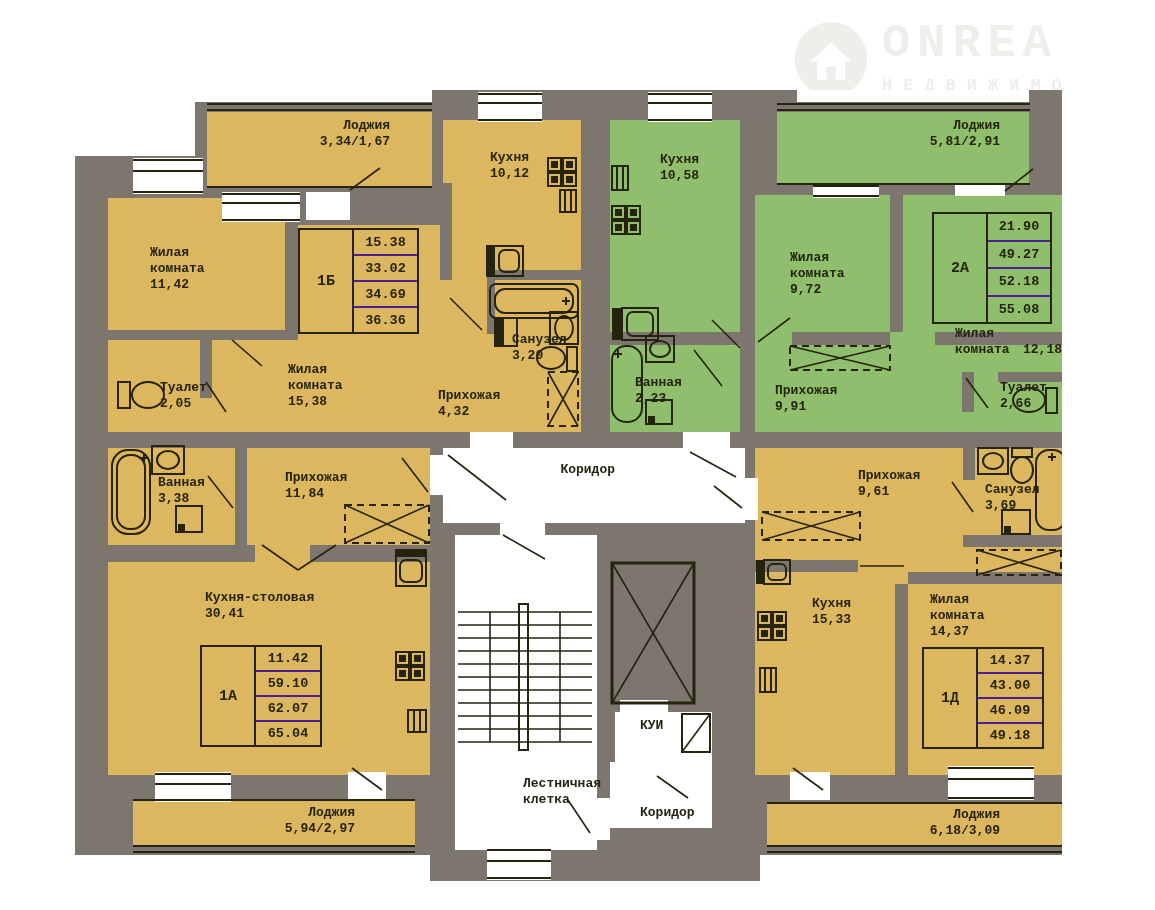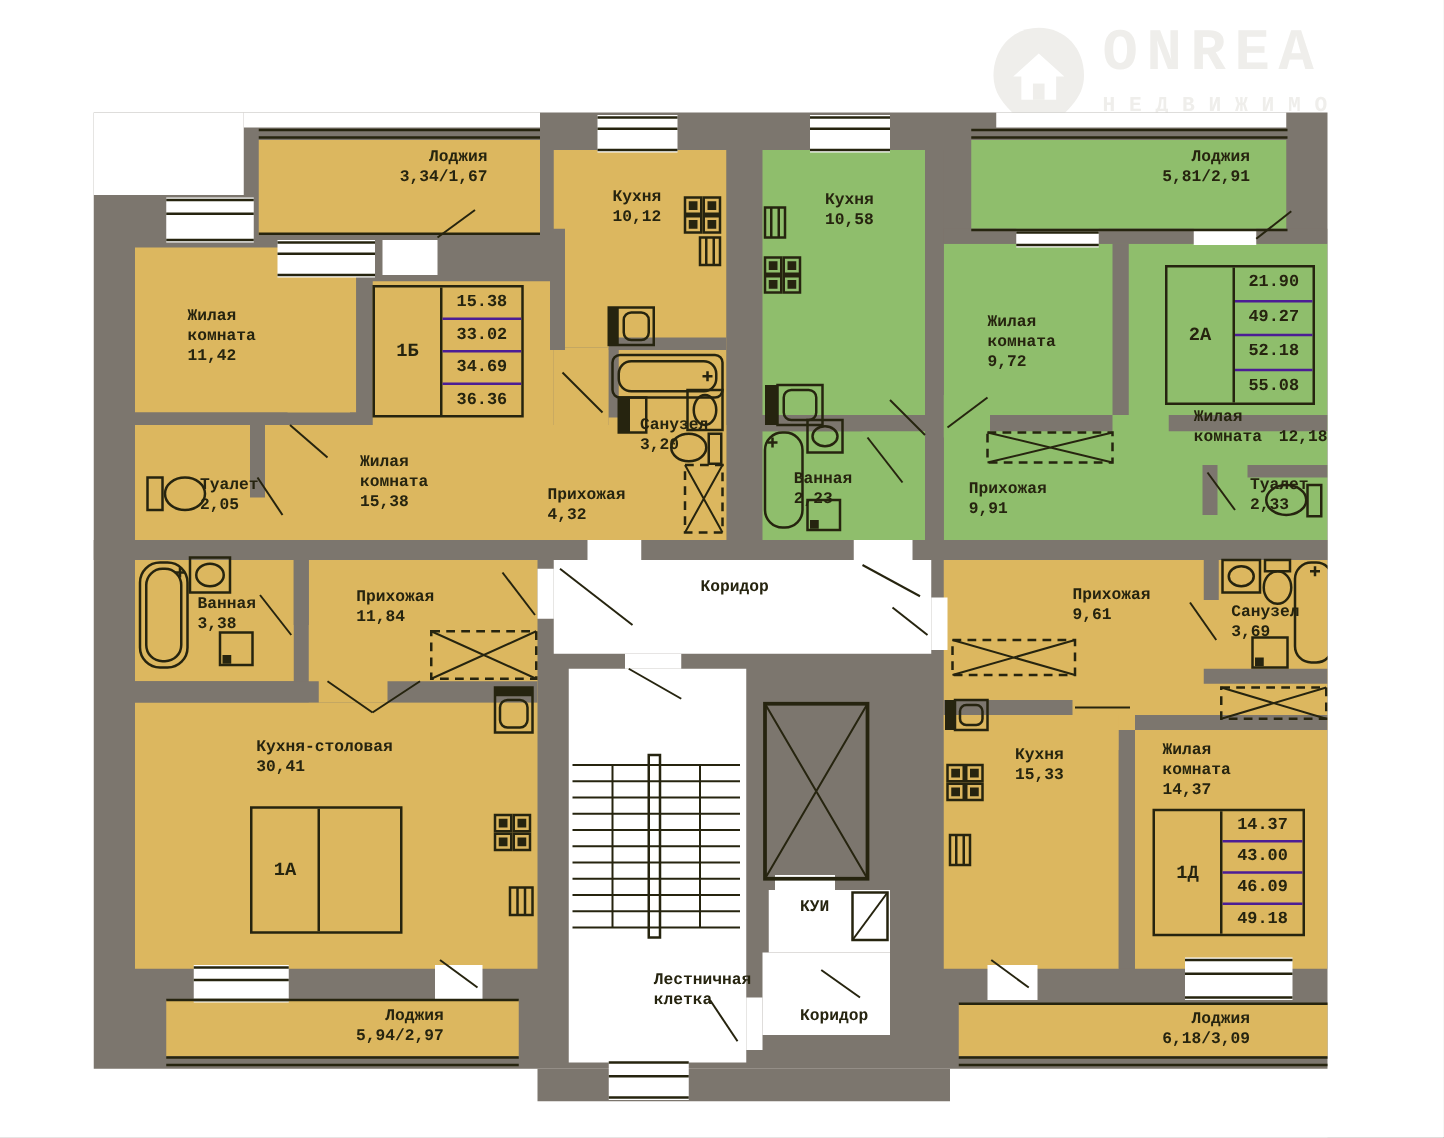--- a/index.html
+++ b/index.html
@@ -443,21 +443,21 @@
   <div class="lbl" style="left:635px;top:375px;width:70px;">
     <div>Ванная</div>
       <div>2,23</div>
   </div>
   <div class="lbl" style="left:775px;top:383px;width:95px;">
     <div>Прихожая</div>
       <div>9,91</div>
   </div>
   <div class="lbl" style="left:1000px;top:380px;width:70px;">
     <div>Туалет</div>
-      <div>2,33</div>
+      <div>2,66</div>
   </div>
 
   <div class="lbl" style="left:158px;top:475px;width:75px;">
     <div>Ванная</div>
       <div>3,38</div>
   </div>
   <div class="lbl" style="left:285px;top:470px;width:95px;">
     <div>Прихожая</div>
       <div>11,84</div>
   </div>
@@ -517,20 +517,26 @@
     <div class="id">2А</div>
     <div class="vals">
       <div>21.90</div>
       <div>49.27</div>
       <div>52.18</div>
       <div>55.08</div>
     </div>
   </div>
   <div class="stat" style="left:200px;top:645px;width:118px;height:98px;">
     <div class="id">1А</div>
+    <div class="vals">
+      <div>11.42</div>
+      <div>59.10</div>
+      <div>62.07</div>
+      <div>65.04</div>
+    </div>
   </div>
   <div class="stat" style="left:922px;top:647px;width:118px;height:98px;">
     <div class="id">1Д</div>
     <div class="vals">
       <div>14.37</div>
       <div>43.00</div>
       <div>46.09</div>
       <div>49.18</div>
     </div>
   </div>

